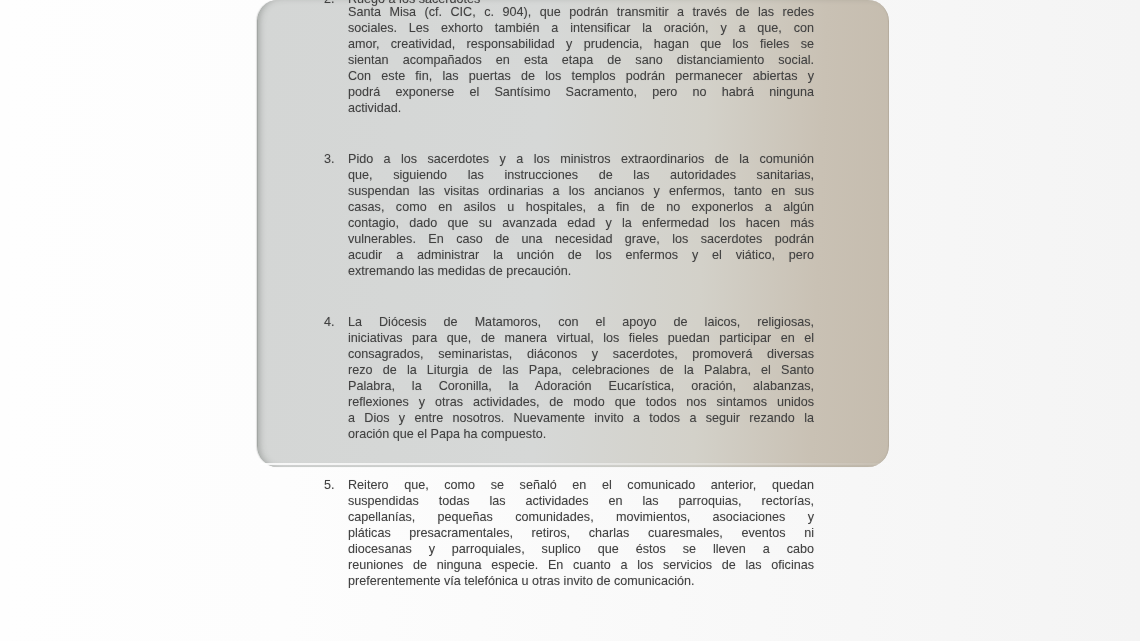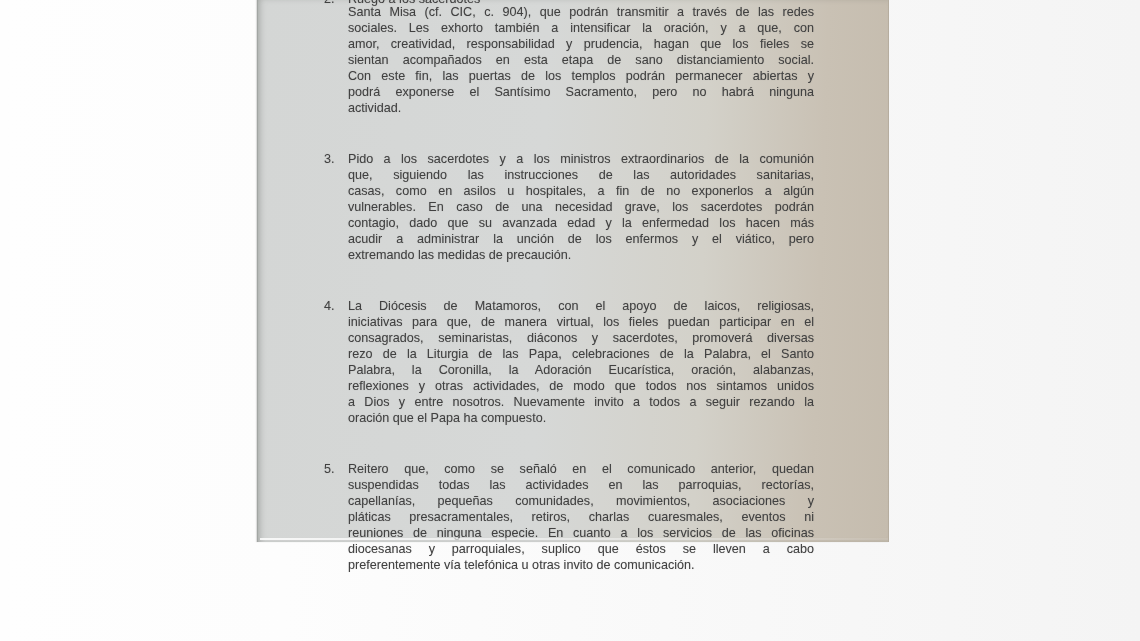--- a/index.html
+++ b/index.html
@@ -8,27 +8,28 @@
     overflow: hidden;
     font-family: "Liberation Sans", sans-serif;
   }
   body {
     background: linear-gradient(90deg, #fefefe 0%, #fdfdfd 25%, #f4f4f4 100%);
     position: relative;
   }
   .photo {
     position: absolute;
     left: 257px; top: 0;
-    width: 632px; height: 542px;
+    width: 632px; height: 467px;
     background: linear-gradient(92deg,
       #d4d6d5 0%, #d6d8d7 45%, #d3d1c9 70%, #c9c1b4 88%, #c5bcae 100%);
     border-left: 1px solid #a2a6a3;
     border-right: 1px solid #b6ad9f;
     box-shadow: inset 4px 0 7px -3px rgba(90, 95, 92, 0.45),
                 -1px 0 1px rgba(0,0,0,0.12);
+    border-radius: 21px;
   }
   .bottom-edge-line {
     position: absolute;
     left: 2px; right: 0; bottom: 2px;
     height: 2px;
     background: linear-gradient(90deg,
       rgba(255,255,255,0.85) 0%,
       rgba(255,255,255,0.45) 55%,
       rgba(255,255,255,0.08) 100%);
   }
@@ -86,23 +87,24 @@
           <div class="tline">Con este fin, las puertas de los templos podrán permanecer abiertas y</div>
           <div class="tline">podrá exponerse el Santísimo Sacramento, pero no habrá ninguna</div>
           <div class="tline last">actividad.</div>
         </div>
       </div>
       <div class="para">
         <span class="num">3.</span>
         <div class="lines">
           <div class="tline">Pido a los sacerdotes y a los ministros extraordinarios de la comunión</div>
           <div class="tline">que, siguiendo las instrucciones de las autoridades sanitarias,</div>
+          <div class="tline">suspendan las visitas ordinarias a los ancianos y enfermos, tanto en sus</div>
           <div class="tline">casas, como en asilos u hospitales, a fin de no exponerlos a algún</div>
+          <div class="tline">contagio, dado que su avanzada edad y la enfermedad los hacen más</div>
           <div class="tline">vulnerables. En caso de una necesidad grave, los sacerdotes podrán</div>
-          <div class="tline">contagio, dado que su avanzada edad y la enfermedad los hacen más</div>
           <div class="tline">acudir a administrar la unción de los enfermos y el viático, pero</div>
           <div class="tline last">extremando las medidas de precaución.</div>
         </div>
       </div>
       <div class="para">
         <span class="num">4.</span>
         <div class="lines">
           <div class="tline">La Diócesis de Matamoros, con el apoyo de laicos, religiosas,</div>
           <div class="tline">iniciativas para que, de manera virtual, los fieles puedan participar en el</div>
           <div class="tline">consagrados, seminaristas, diáconos y sacerdotes, promoverá diversas</div>
@@ -113,20 +115,20 @@
           <div class="tline last">oración que el Papa ha compuesto.</div>
         </div>
       </div>
       <div class="para">
         <span class="num">5.</span>
         <div class="lines">
           <div class="tline">Reitero que, como se señaló en el comunicado anterior, quedan</div>
           <div class="tline">suspendidas todas las actividades en las parroquias, rectorías,</div>
           <div class="tline">capellanías, pequeñas comunidades, movimientos, asociaciones y</div>
           <div class="tline">pláticas presacramentales, retiros, charlas cuaresmales, eventos ni</div>
+          <div class="tline">diocesanas y parroquiales, suplico que éstos se lleven a cabo</div>
           <div class="tline">reuniones de ninguna especie. En cuanto a los servicios de las oficinas</div>
-          <div class="tline">diocesanas y parroquiales, suplico que éstos se lleven a cabo</div>
           <div class="tline last">preferentemente vía telefónica u otras invito de comunicación.</div>
         </div>
       </div>
     </div>
   <div class="bottom-edge-line"></div>
 </div>
 
 </body></html>

